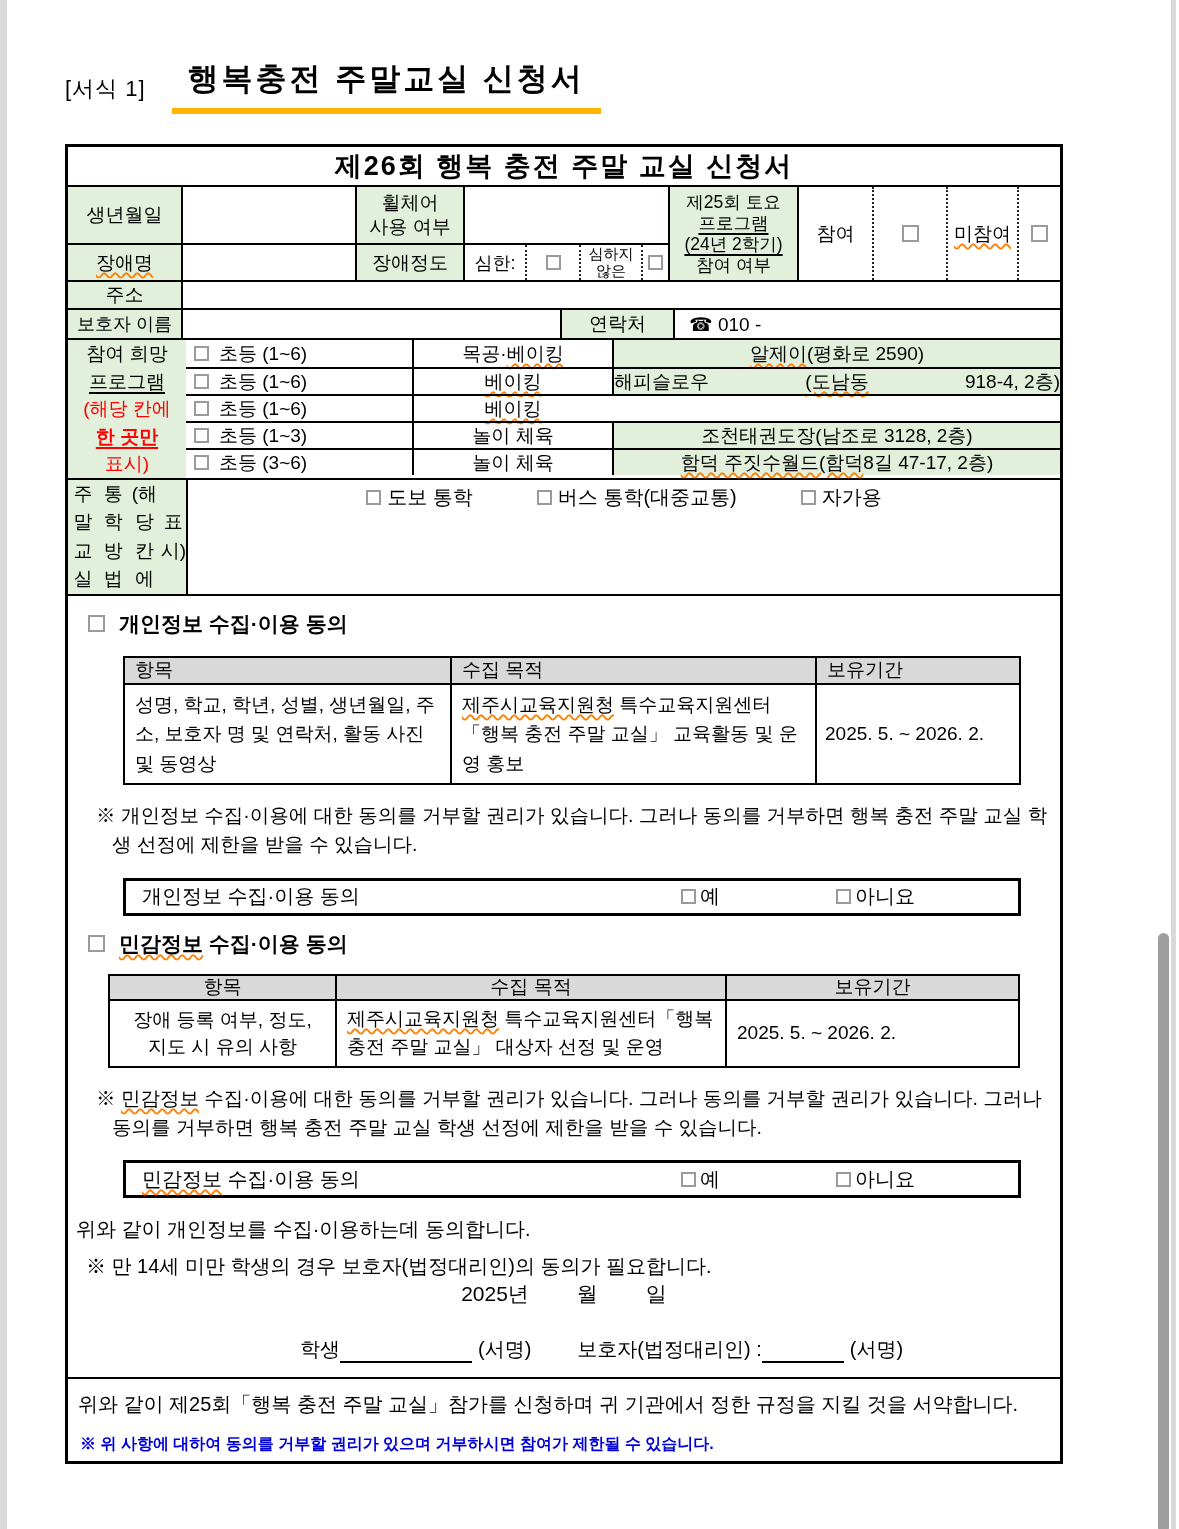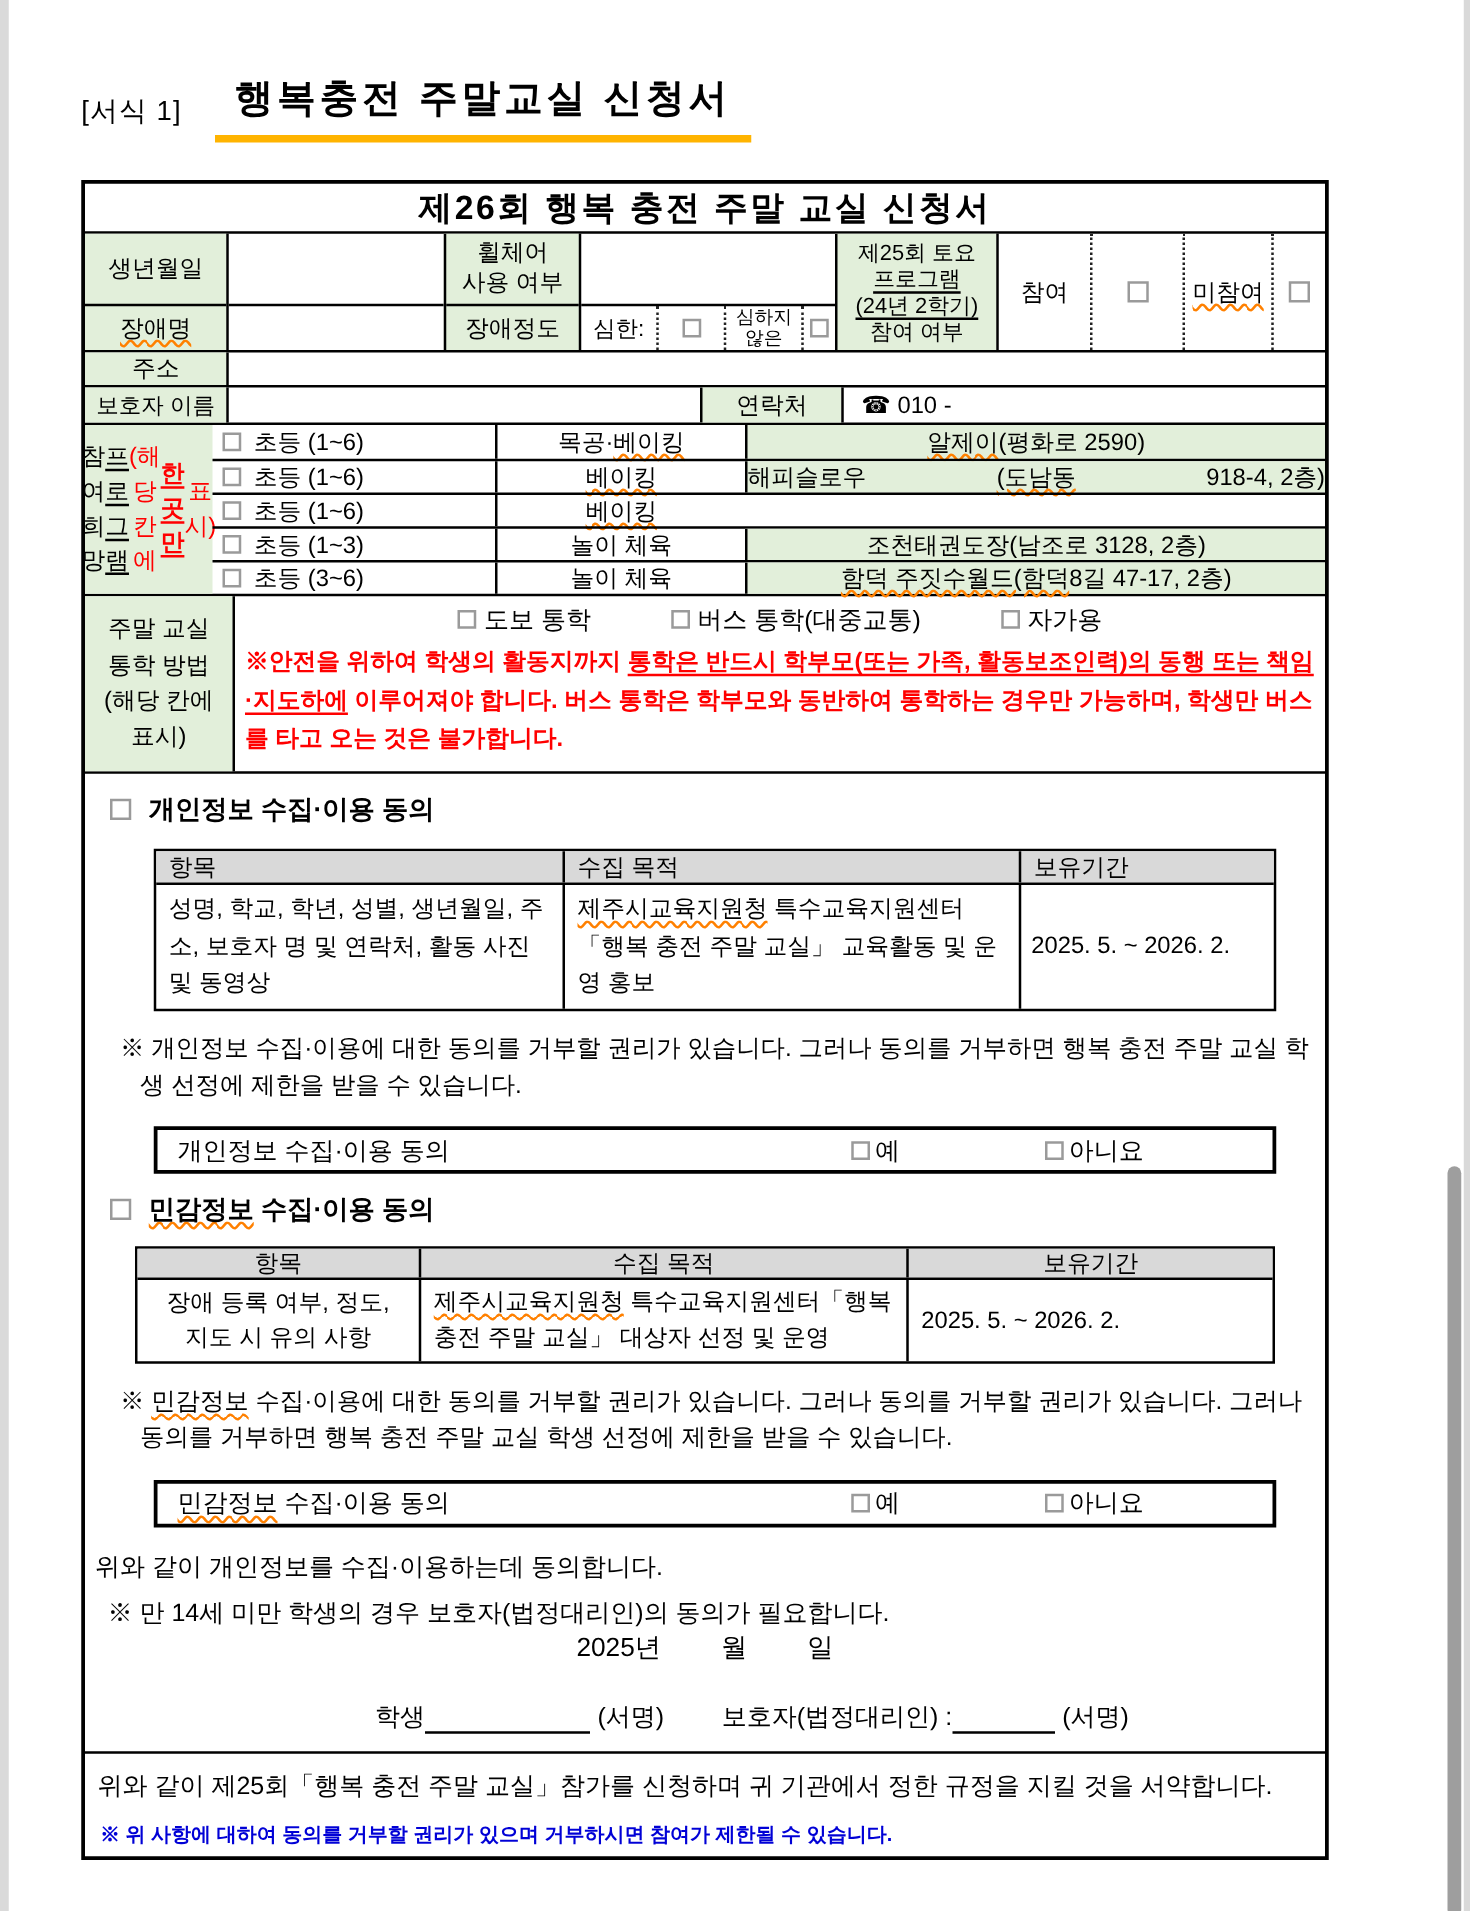--- a/index.html
+++ b/index.html
@@ -133,21 +133,21 @@
     </div>
 
     <div class="frow" style="height:30px">
       <div class="c nb green" style="width:113px;font-size:18px">보호자 이름</div>
       <div class="c" style="width:379px"></div>
       <div class="c green" style="width:113px">연락처</div>
       <div class="c leftpad" style="flex:1;justify-content:flex-start;padding-left:14px">☎ 010 -</div>
     </div>
 
     <div class="frow">
-      <div class="c nb green" style="width:102px;flex-direction:row;line-height:1.45;font-size:19px;text-align:center">
+      <div class="c nb green" style="width:118px;flex-direction:column;line-height:1.45;font-size:19px;text-align:center">
         <span>참여 희망</span>
         <span class="ul">프로그램</span>
         <span class="red">(해당 칸에</span>
         <span class="red bold ul">한 곳만</span>
         <span class="red">표시)</span>
       </div>
       <div style="flex:1;display:flex;flex-direction:column">
 
         <div class="irow" style="height:27px;border-top:none">
           <div class="ic nb" style="width:226px;padding-left:8px;gap:10px">
@@ -213,43 +213,40 @@
           <div class="ic green" style="flex:1;justify-content:center">
               <span class="sp">함덕 주짓수월드(함덕</span>
               <span>8길 47-17, 2층)</span>
             </div>
         </div>
 
       </div>
     </div>
 
     <div class="frow">
-      <div class="c nb green" style="width:118px;flex-direction:column;line-height:1.5;font-size:19px;text-align:center">
+      <div class="c nb green" style="width:118px;flex-direction:row;line-height:1.5;font-size:19px;text-align:center">
         <span>주말 교실</span>
         <span>통학 방법</span>
         <span>(해당 칸에</span>
         <span>표시)</span>
       </div>
       <div style="flex:1;border-left:2.5px solid #000;display:flex;flex-direction:column">
         <div class="opt-line">
           <span style="display:flex;align-items:center;gap:6px;margin-right:54px">
               <span class="cb"></span>
               <span>도보 통학</span>
             </span>
           <span style="display:flex;align-items:center;gap:6px;margin-right:54px">
               <span class="cb"></span>
               <span>버스 통학(대중교통)</span>
             </span>
           <span style="display:flex;align-items:center;gap:6px">
               <span class="cb"></span>
               <span>자가용</span>
             </span>
-        </div>
-        <div class="transport-note">
-          <span>※안전을 위하여 학생의 활동지까지 </span><span class="ul">통학은 반드시 학부모(또는 가족, 활동보조인력)의 동행 또는 책임·지도하에</span><span> 이루어져야 합니다. 버스 통학은 학부모와 동반하여 통학하는 경우만 가능하며, 학생만 버스를 타고 오는 것은 불가합니다.</span>
         </div>
       </div>
     </div>
 
     <div class="frow" style="display:block;padding-bottom:14px">
 
       <div class="sec-head">
         <span class="cb big"></span>
         <span>개인정보 수집·이용 동의</span>
       </div>

